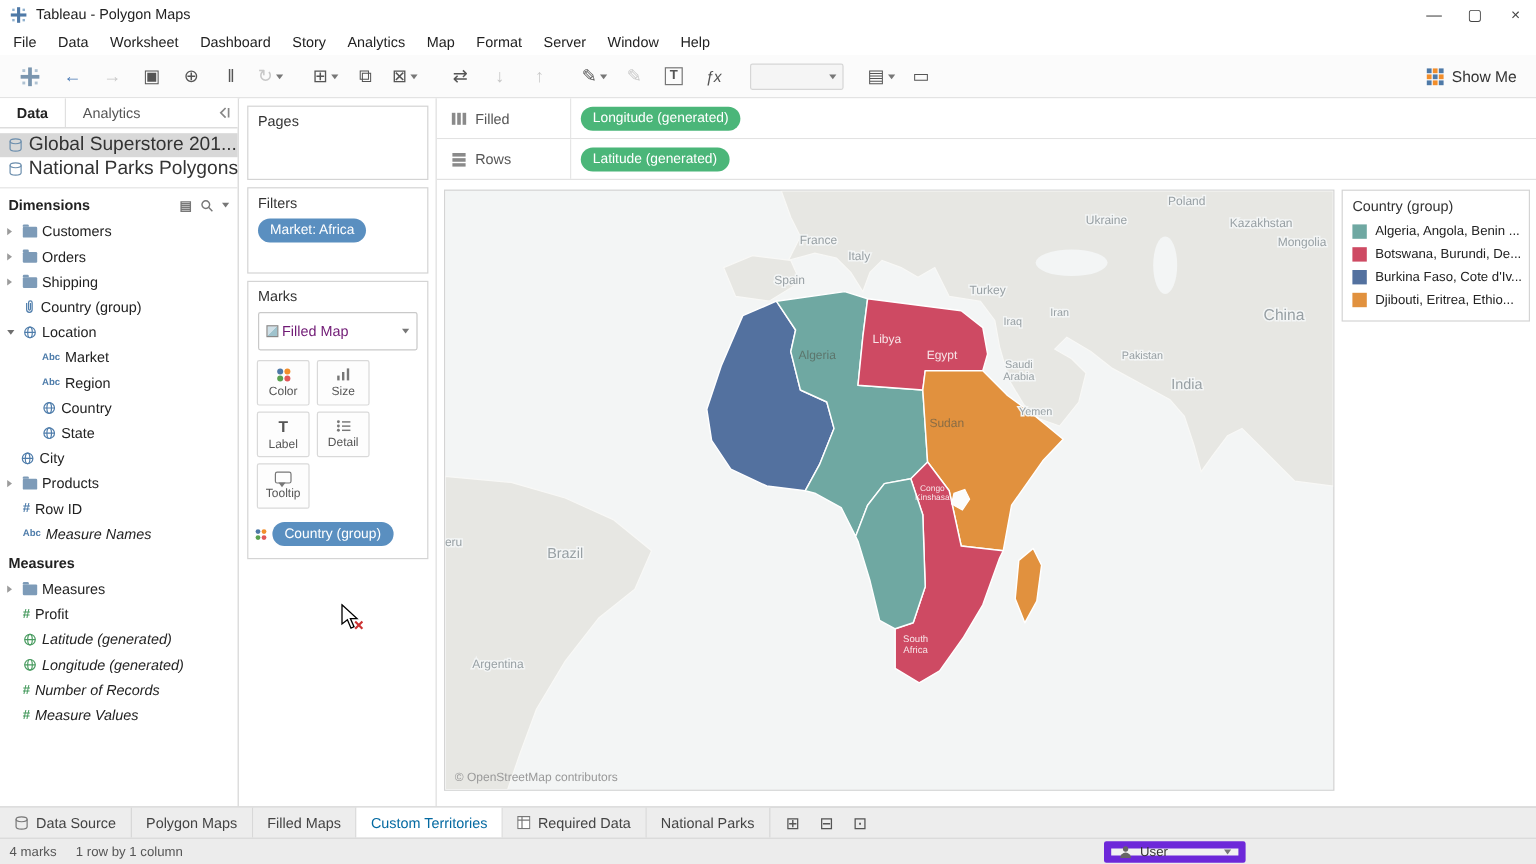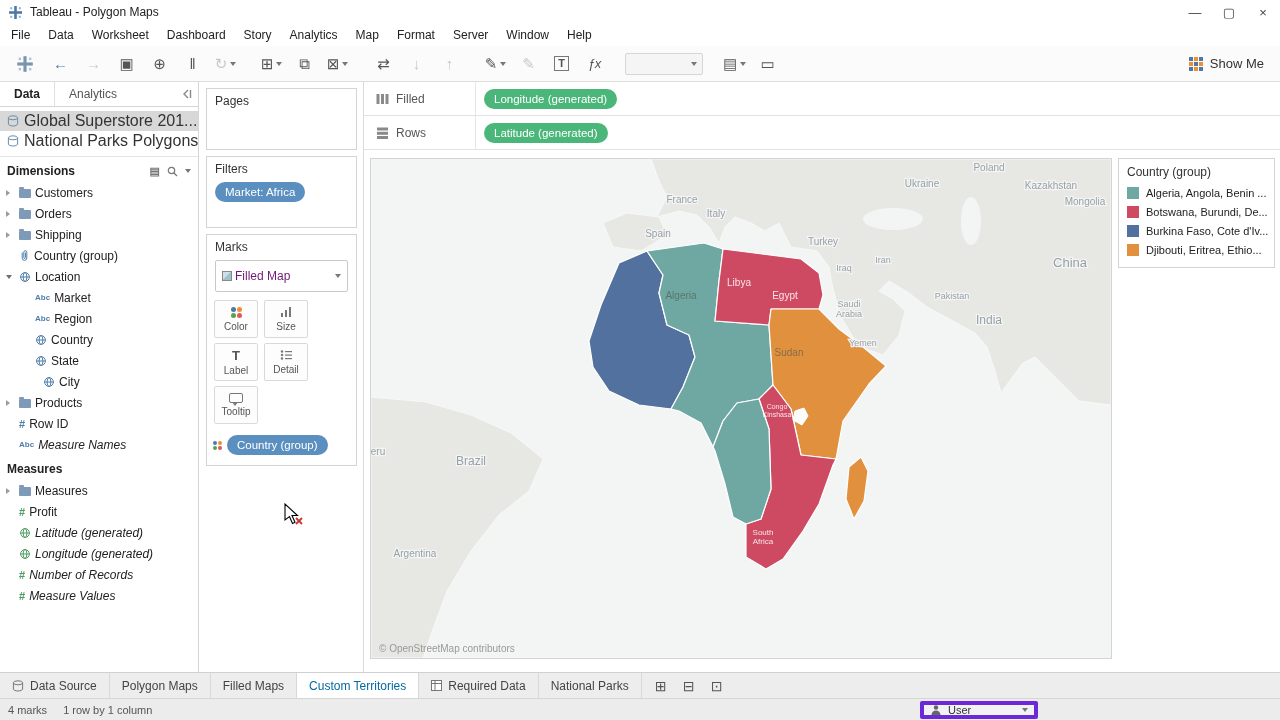--- a/index.html
+++ b/index.html
@@ -120,21 +120,21 @@
   .sheettabs { position:absolute; left:0; right:0; bottom:22px; height:26px; background:#ededed; border-top:1px solid #d0d0d0; display:flex; align-items:stretch; }
   #tabs { display:flex; }
   .sheet-tab { display:flex; align-items:center; gap:6px; padding:0 12px; border-right:1px solid #d8d8d8; font-size:12px; color:#444; background:#ededed; white-space:nowrap; }
   .sheet-tab.active { background:#fff; color:#0369a1; }
   .newbtns { display:flex; align-items:center; gap:2px; padding:0 6px; }
   .new-btn { width:26px; height:24px; display:flex; align-items:center; justify-content:center; font-size:14px; color:#555; }
 
   
   .statusbar { position:absolute; left:0; right:0; bottom:0; height:22px; background:#ececec; border-top:1px solid #d6d6d6; display:flex; align-items:center; padding:0 8px; font-size:11px; color:#555; }
   .sb-size { margin-left:16px; }
-  .user-dd { position:absolute; left:920px; top:2px; width:118px; height:18px; display:flex; align-items:center; gap:6px; padding:0 6px; border:4px solid #6d28d9; border-radius:2px; background:#f2f2f2; color:#333; }
+  .user-dd { position:absolute; left:920px; top:2px; width:118px; height:18px; display:flex; align-items:center; gap:6px; padding:0 6px; border:6px solid #6d28d9; border-radius:2px; background:#f2f2f2; color:#333; }
   .user-dd .caret { margin-left:auto; }
 
   .cursor { position:absolute; left:283px; top:503px; z-index:99; }
 </style>
 </head>
 <body>
 
 <div id="app">
 
   <div class="titlebar">
@@ -358,21 +358,21 @@
           <span class="tri "></span>
           <svg class="fi" width="12" height="12" viewBox="0 0 12 12">
             <g style="stroke:var(--dimblue);fill:none" stroke-width="1">
               <circle cx="6" cy="6" r="4.4"></circle>
               <ellipse cx="6" cy="6" rx="1.9" ry="4.4"></ellipse>
               <line x1="1.6" y1="6" x2="10.4" y2="6"></line>
             </g>
           </svg>
           <span class="fl">State</span>
         </div>
-        <div class="field-row" style="padding-left: 30px;">
+        <div class="field-row" style="padding-left: 4px;">
           <span class="tri "></span>
           <svg class="fi" width="12" height="12" viewBox="0 0 12 12">
             <g style="stroke:var(--dimblue);fill:none" stroke-width="1">
               <circle cx="6" cy="6" r="4.4"></circle>
               <ellipse cx="6" cy="6" rx="1.9" ry="4.4"></ellipse>
               <line x1="1.6" y1="6" x2="10.4" y2="6"></line>
             </g>
           </svg>
           <span class="fl">City</span>
         </div>

